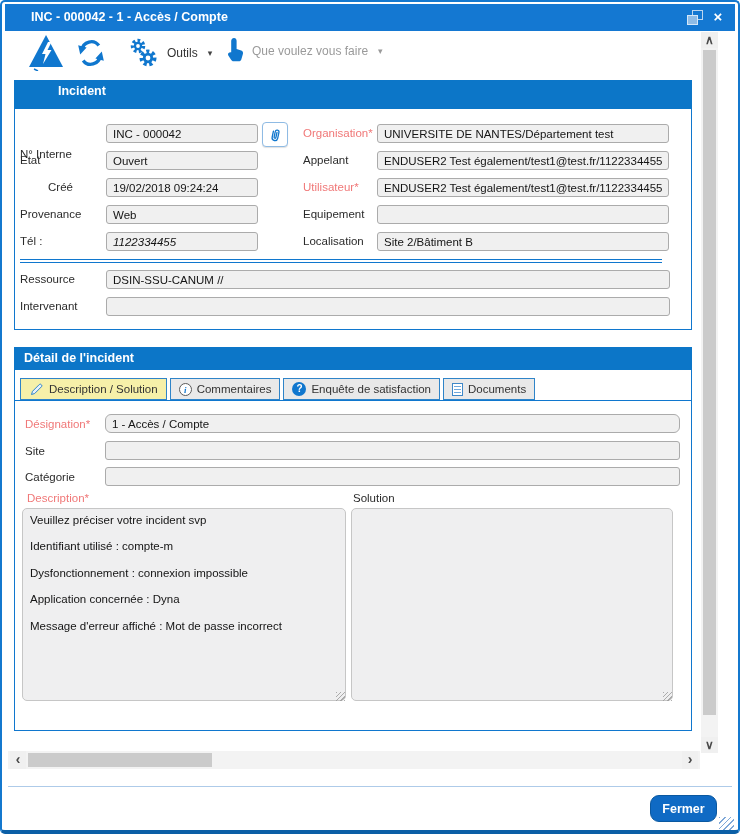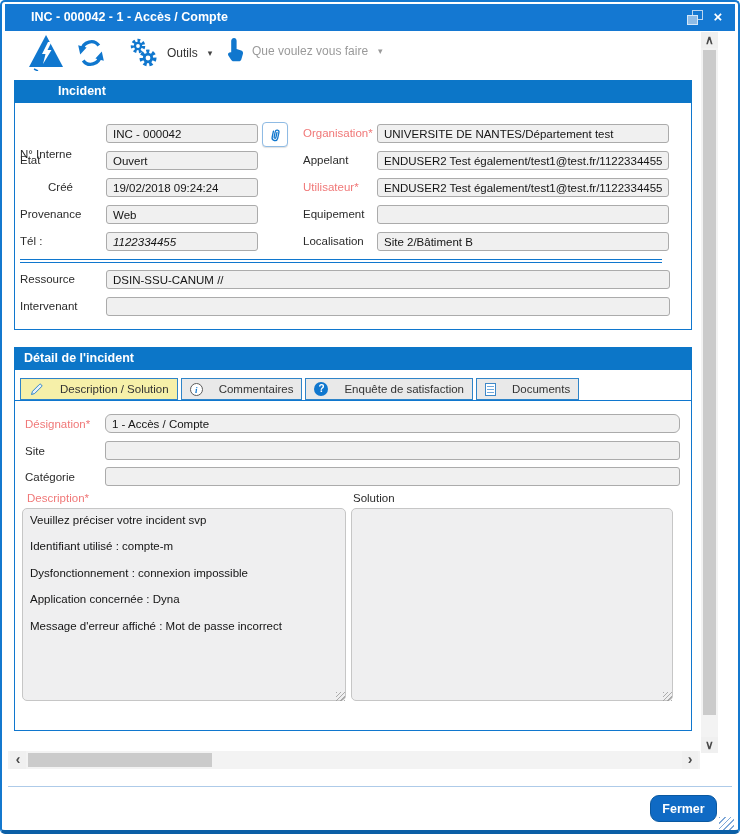--- a/index.html
+++ b/index.html
@@ -28,21 +28,21 @@
   .panel-header{position:absolute;background:#0C76C8;color:#fff;font-weight:bold;font-size:12.5px;
                 line-height:23px;padding-left:10px;box-sizing:border-box;}
   .flabel{position:absolute;font-size:11.5px;color:#2b2b2b;white-space:nowrap;}
   .flabel.req{color:#F07878;}
   .tb-input{position:absolute;background:#F0F0F0;border:1px solid #ABABAB;border-radius:3px;
             font-family:"Liberation Sans",sans-serif;font-size:11.5px;color:#141414;height:19px;
             padding:0 6px;box-sizing:border-box;outline:none;}
   .dbl-line{position:absolute;height:2px;border-top:1px solid #1077CE;border-bottom:1px solid #1077CE;}
   
   .tabs{position:absolute;display:flex;gap:3px;height:22px;}
-  .tab{display:inline-flex;align-items:center;gap:16px;padding:0 8px;height:22px;box-sizing:border-box;
+  .tab{display:inline-flex;align-items:center;gap:5px;padding:0 8px;height:22px;box-sizing:border-box;
        border:1px solid #2F84C8;background:#E9E9E9;font-size:11.5px;color:#333;cursor:pointer;}
   .tab.active{background:#F6F0A9;}
   .hline{position:absolute;height:1px;background:#1077CE;}
   
   .ta{position:absolute;background:#EFEFF0;border:1px solid #C6C6C6;border-radius:5px;
       font-family:"Liberation Sans",sans-serif;font-size:11.5px;line-height:1.15;color:#141414;
       padding:5px 7px;box-sizing:border-box;resize:none;outline:none;white-space:pre-wrap;}
   .grip{position:absolute;width:9px;height:9px;opacity:.8;
         background:repeating-linear-gradient(135deg,#9a9a9a 0 1px,transparent 1px 3px);}
   
@@ -125,21 +125,21 @@
     <span class="tool-label gray">Que voulez vous faire</span>
     <span class="caret gray">▾</span>
   </div>
 
   <div class="sb-track" style="left:701px;top:32px;width:17px;height:721px;"></div>
   <div class="sb-btn" style="left:701px;top:32px;width:17px;height:16px;line-height:16px;">∧</div>
   <div class="sb-thumb" style="left:703px;top:50px;width:13px;height:665px;"></div>
   <div class="sb-btn" style="left:701px;top:737px;width:17px;height:16px;line-height:16px;">∨</div>
 
   <div class="panel" style="left:14px;top:80px;width:678px;height:250px;"></div>
-  <div class="panel-header" style="left:14px;top:80px;width:678px;height:23px;padding-left:44px;">
+  <div class="panel-header" style="left:14px;top:80px;width:678px;height:29px;padding-left:44px;">
     <span>Incident</span>
   </div>
 
   <div class="flabel" style="left:20px;top:127px;margin-top:21px;">N° Interne</div>
   <input class="tb-input" style="left: 106px; top: 124px; width: 152px;" readonly="" value="INC - 000042">
   <div class="clip-btn" style="left:262px;top:122px;">
     <svg width="15" height="16" viewBox="0 0 16 16" style="transform:rotate(12deg);">
       <path d="M5 4.5 V11 a3 3 0 0 0 6 0 V4.5 a2 2 0 0 0 -4 0 V10.5 a1 1 0 0 0 2 0 V5" fill="none" stroke="#1077CE" stroke-width="1.4" stroke-linecap="round"></path>
     </svg>
   </div>

